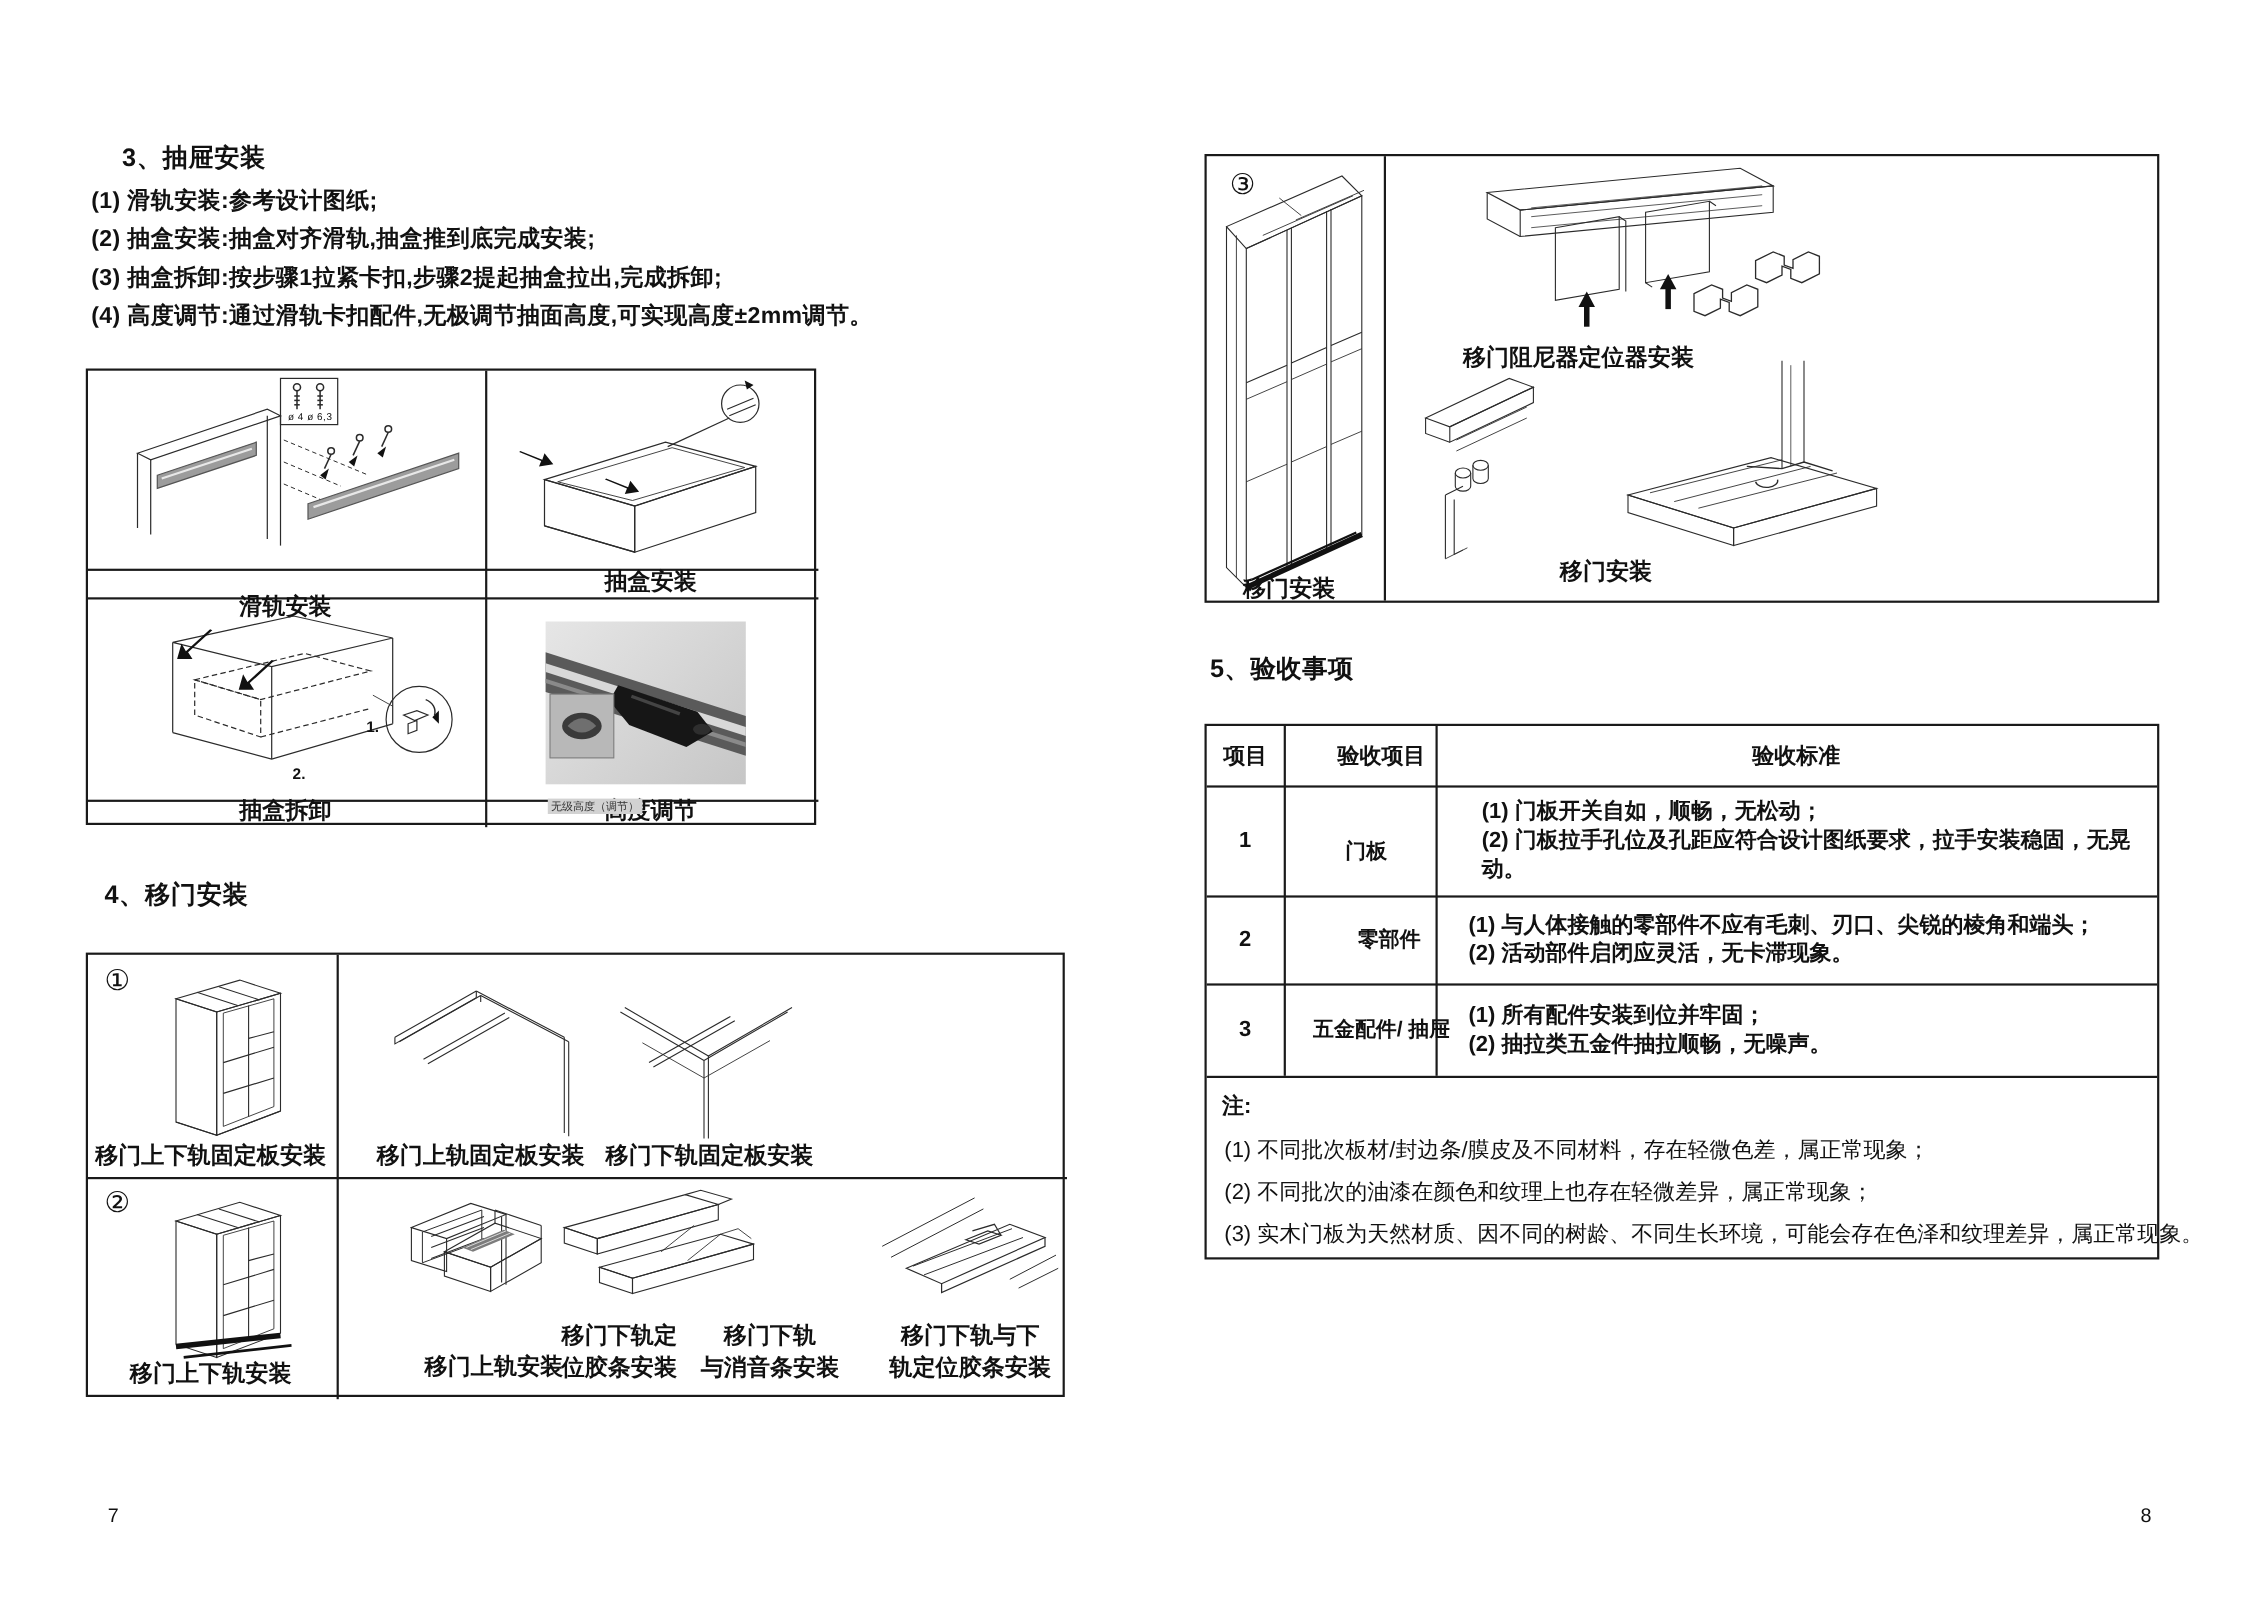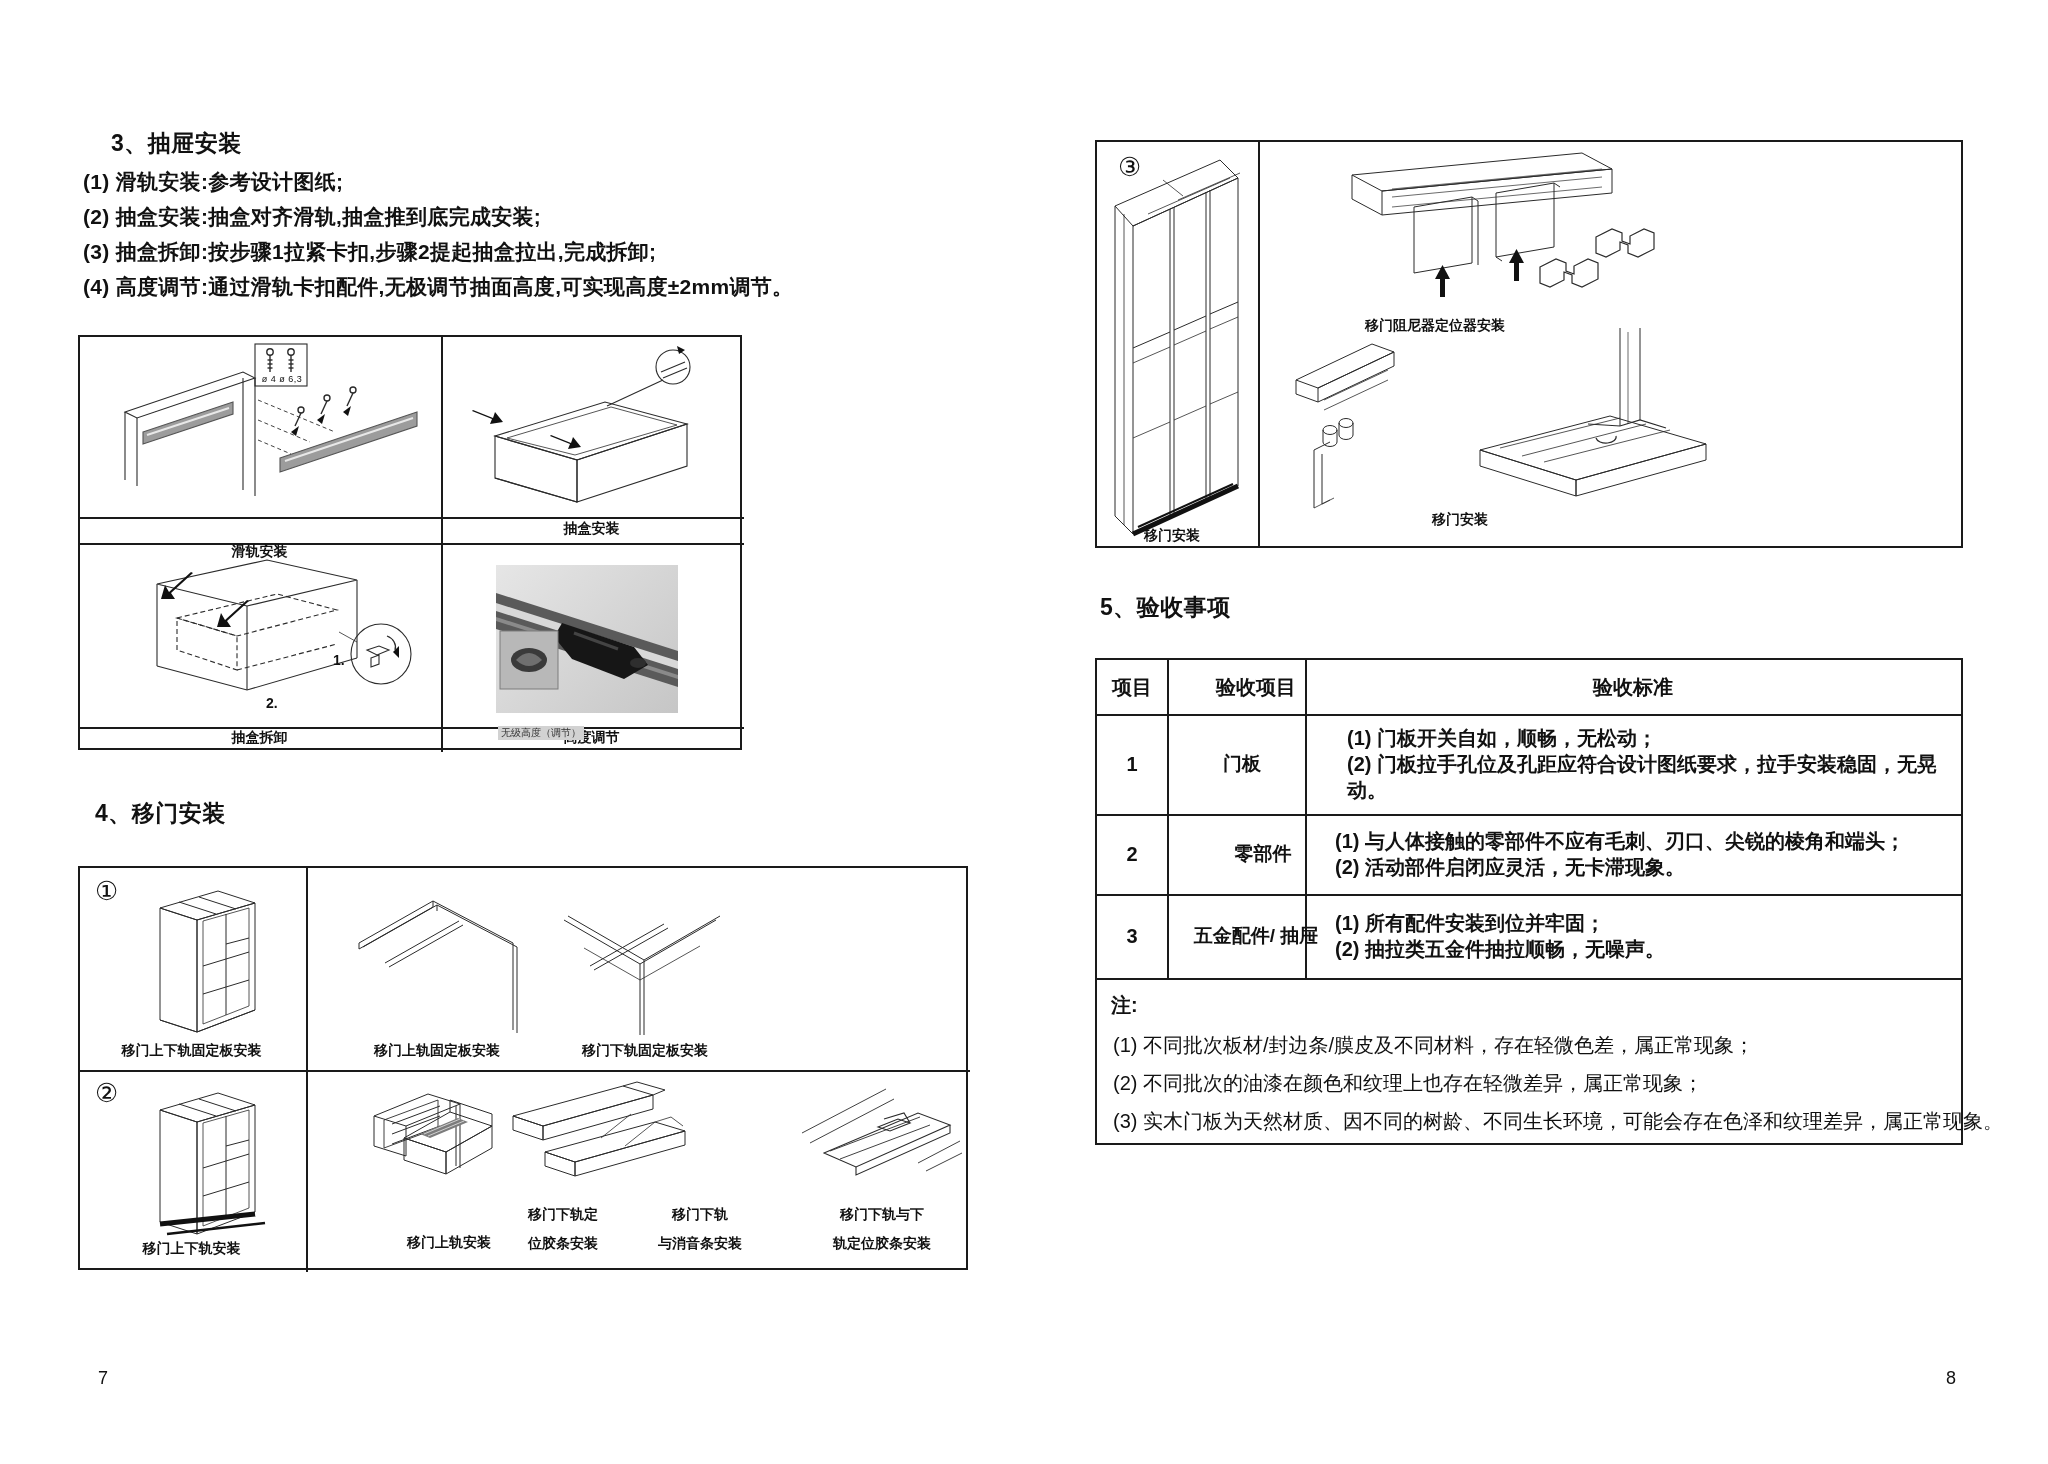--- a/index.html
+++ b/index.html
@@ -1,20 +1,20 @@
 <!DOCTYPE html>
 <html><head>
 <meta charset="utf-8">
 <style>
   html,body{margin:0;padding:0;background:#ffffff;}
   body{width:2048px;height:1464px;position:relative;font-family:"Liberation Sans","DejaVu Sans",sans-serif;color:#111;}
   .abs{position:absolute;}
   .h1{font-size:23px;font-weight:700;letter-spacing:.5px;}
   .li{font-size:21px;font-weight:600;letter-spacing:.3px;white-space:nowrap;}
-  .cap{font-size:14px;font-weight:700;text-align:center;white-space:pre-line;line-height:29px;}
+  .cap{font-size:21px;font-weight:700;text-align:center;white-space:pre-line;line-height:29px;}
   .marker{font-size:26px;font-weight:400;}
   .box{border:2px solid #1a1a1a;box-sizing:border-box;}
   .vline{position:absolute;background:#1a1a1a;width:2px;}
   .hline{position:absolute;background:#1a1a1a;height:2px;}
   .tnum{font-size:20px;font-weight:600;text-align:center;}
   .titem{font-size:19px;font-weight:700;text-align:center;margin-left:20px;}
   .tcrit{font-size:20px;font-weight:600;line-height:26px;white-space:pre-line;}
   .note{font-size:20px;font-weight:400;white-space:nowrap;}
   .pgnum{font-size:18px;font-weight:400;}
   .smalllabel{font-size:10px;color:#333;background:#d2d2d2;padding:0 3px;white-space:nowrap;}
@@ -362,21 +362,21 @@
     <div class="hline" style="left:0;top:54px;width:864px;"></div>
     <div class="hline" style="left:0;top:154px;width:864px;"></div>
     <div class="hline" style="left:0;top:234px;width:864px;"></div>
     <div class="hline" style="left:0;top:318px;width:864px;"></div>
 
     <div class="abs tnum cellcap" style="left:0;top:0;width:70px;height:54px;font-weight:700;">项目</div>
     <div class="abs titem cellcap" style="left:70px;top:0;width:138px;height:54px;font-size:20px;">验收项目</div>
     <div class="abs tnum cellcap" style="left:208px;top:0;width:656px;height:54px;font-weight:700;">验收标准</div>
 
     <div class="abs tnum cellcap" style="left:0;top:54px;width:70px;height:100px;">1</div>
-    <div class="abs titem cellcap" style="left:70px;top:54px;width:110px;height:100px;">门板</div>
+    <div class="abs titem cellcap" style="left:70px;top:64px;width:110px;height:100px;">门板</div>
     <div class="abs tcrit cellcap" style="left:208px;top:54px;width:626px;height:100px;justify-content:flex-start;padding-left:42px;">(1) 门板开关自如，顺畅，无松动；
 (2) 门板拉手孔位及孔距应符合设计图纸要求，拉手安装稳固，无晃动。</div>
 
     <div class="abs tnum cellcap" style="left:0;top:154px;width:70px;height:80px;">2</div>
     <div class="abs titem cellcap" style="left:80px;top:154px;width:132px;height:80px;">零部件</div>
     <div class="abs tcrit cellcap" style="left:208px;top:154px;width:626px;height:80px;justify-content:flex-start;padding-left:30px;">(1) 与人体接触的零部件不应有毛刺、刃口、尖锐的棱角和端头；
 (2) 活动部件启闭应灵活，无卡滞现象。</div>
 
     <div class="abs tnum cellcap" style="left:0;top:234px;width:70px;height:84px;">3</div>
     <div class="abs titem cellcap" style="left:70px;top:234px;width:138px;height:84px;">五金配件/ 抽屉</div>

